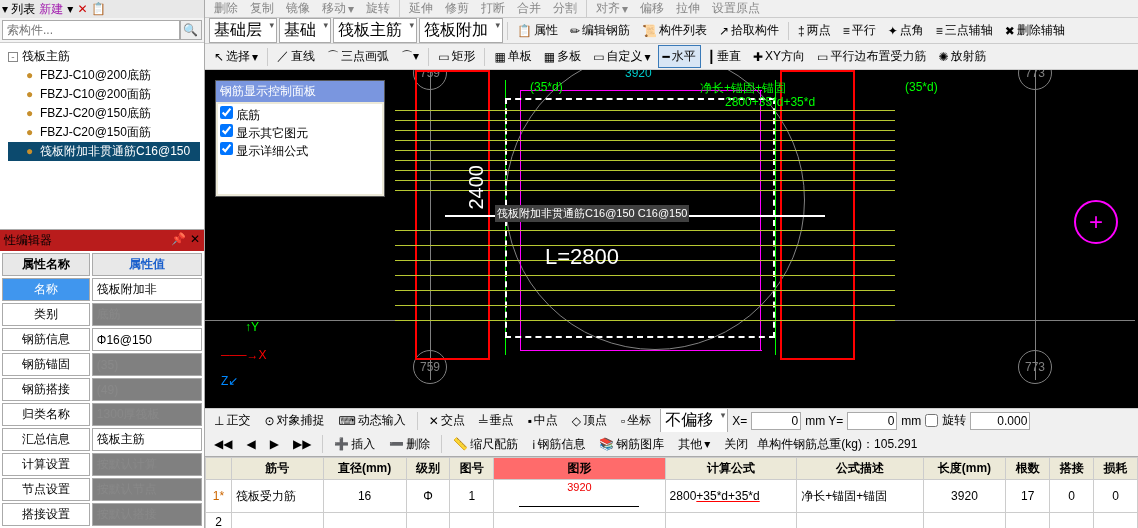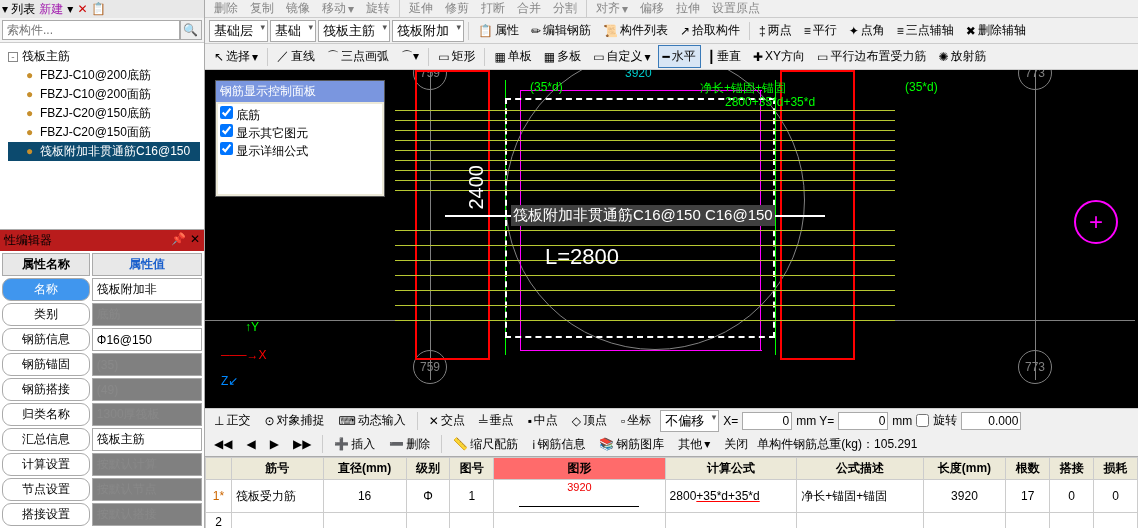--- a/index.html
+++ b/index.html
@@ -17,28 +17,28 @@
 .tree-root-item { padding: 1px 0; }
 .tree-item.selected { background: #0c4a6e; color: #fff; }
 .tree-icon { display: inline-block; width: 10px; height: 10px; margin-right: 4px; }
 .tree-icon.plus { border: 1px solid #888; color: #888; line-height: 8px; text-align: center; font-size: 10px; }
 .tree-icon.phi { color: #c78f2d; }
 .prop-header { background: #b91c1c; padding: 2px 4px; display: flex; justify-content: space-between; border-top: 1px solid #aaa; }
 .prop-table { background: #fff; }
 .prop-table th, .prop-table td { border: 1px solid #aaa; padding: 2px 4px; font-size: 12px; text-align: left; }
 .prop-table th { background: #e8e8e8; text-align: center; margin-left: 41px; }
 .prop-table th.value-col { color: #1a5fcc; text-align: center; }
-.prop-table td.name { text-align: center; border-radius: 9px; }
+.prop-table td.name { text-align: center; }
 .prop-table tr.blue td.name { background: #4096ee; color: #fff; }
 .prop-table td.gray { color: #888; }
 .right-area { flex: 1; display: flex; flex-direction: column; position: relative; }
 .toolbar-row { height: 26px; background: #f0f0f0; border-bottom: 1px solid #ccc; display: flex; align-items: center; padding: 0 4px; gap: 2px; overflow: hidden; white-space: nowrap; }
 .tb-btn { display: inline-flex; align-items: center; gap: 2px; padding: 2px 4px; cursor: pointer; font-size: 12px; border: 1px solid transparent; }
 .tb-sep { width: 1px; height: 18px; background: #ccc; margin: 0 2px; }
-.tb-drop { border: 1px solid #aaa; padding: 1px 14px 1px 4px; background: #fff; position: relative; font-size: 13px; }
+.tb-drop { border: 1px solid #aaa; padding: 1px 14px 1px 4px; background: #fff; position: relative; font-size: 16px; }
 .tb-drop::after { content: "▾"; position: absolute; right: 2px; font-size: 9px; color: #555; }
 .tb-input { width: 50px; border: 1px solid #aaa; padding: 1px 2px; text-align: right; font-size: 12px; }
 .canvas { flex: 1; background: #000; position: relative; overflow: hidden; }
 .floating-panel { position: absolute; top: 10px; left: 10px; width: 170px; background: #ece9d8; border: 1px solid #555; z-index: 10; }
 .fp-title { background: #7a96df; color: #fff; padding: 2px 4px; font-size: 12px; }
 .fp-body { background: #fff; margin: 2px; min-height: 90px; padding: 2px; }
 .fp-check { display: block; padding: 0px; font-size: 12px; }
 .cad-text { position: absolute; color: #00ff00; font-size: 12px; }
 .cad-red-box { position: absolute; border: 2px solid #ff0000; }
 .cad-dash-box { position: absolute; border: 2px dashed #fff; }
@@ -260,21 +260,21 @@
       <div class="cad-h-line yellow-green" style="left:190px; top:235px; width:500px;"></div>
       <div class="cad-h-line yellow-green" style="left:190px; top:250px; width:500px;"></div>
 
       <div class="plus-circle" style="right:20px; top:130px; width:44px; height:44px;">+</div>
 
       <div class="dim-text" style="left:420px; top:-4px;">3920</div>
       <div class="cad-text" style="left:325px; top:10px;">(35*d)</div>
       <div class="cad-text" style="left:700px; top:10px;">(35*d)</div>
       <div class="cad-text" style="left:495px; top:10px;">净长+锚固+锚固</div>
       <div class="cad-text" style="left:520px; top:25px;">2800+35*d+35*d</div>
-      <div style="position:absolute; left:306px; top:135px; color:#fff; font-size:15px; background:#404040; padding:1px 2px;">筏板附加非贯通筋C16@150 C16@150</div>
+      <div style="position:absolute; left:290px; top:135px; color:#fff; font-size:11px; background:#404040; padding:1px 2px;">筏板附加非贯通筋C16@150 C16@150</div>
       <div style="position:absolute; left:340px; top:174px; color:#fff; font-size:22px;">L=2800</div>
       <div style="position:absolute; left:260px; top:95px; color:#fff; font-size:20px;" class="rotated-text">2400</div>
 
       <div class="axis-y">↑Y</div>
       <div class="axis-x">───→X</div>
       <div class="axis-z">Z↙</div>
     </div>
 
     <div class="bottom-bar1">
       <span class="tb-btn">⊥<span>正交</span></span>

